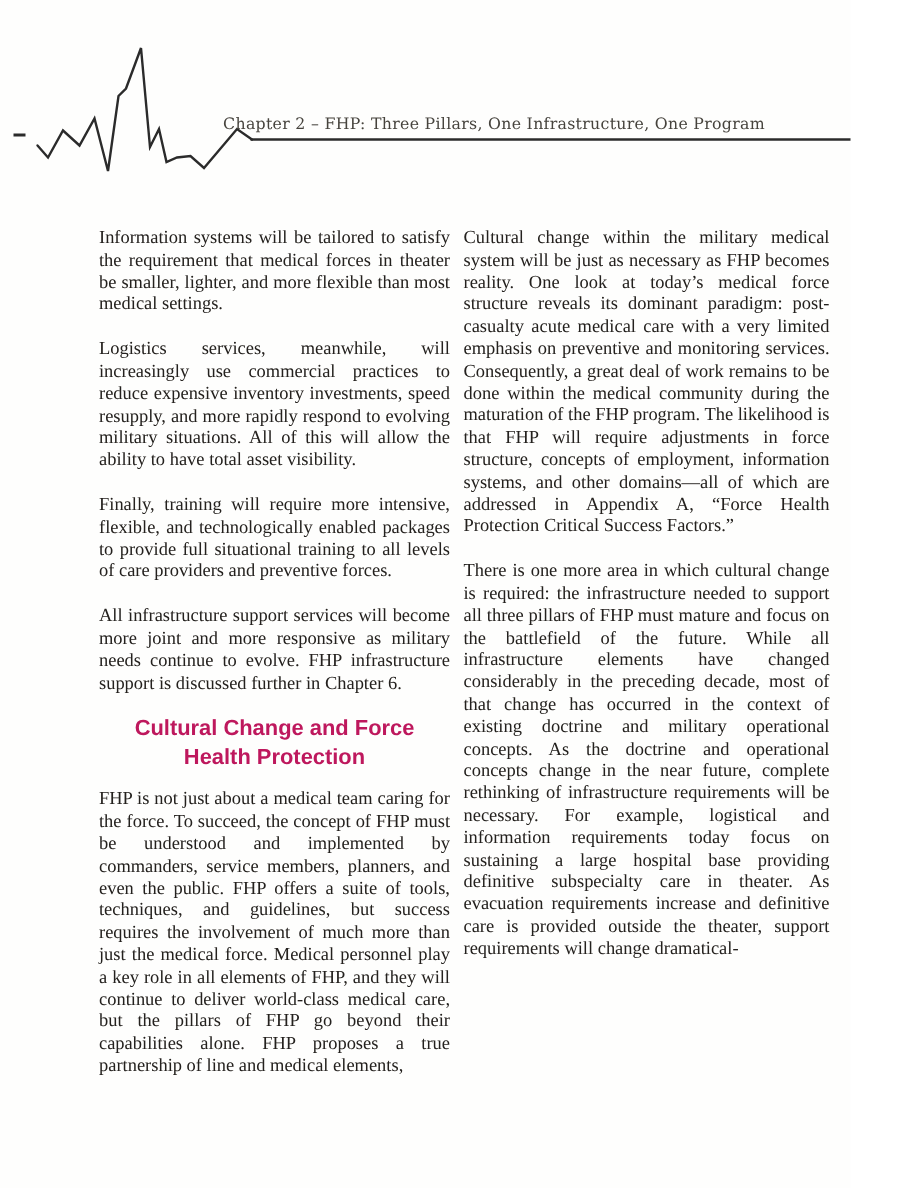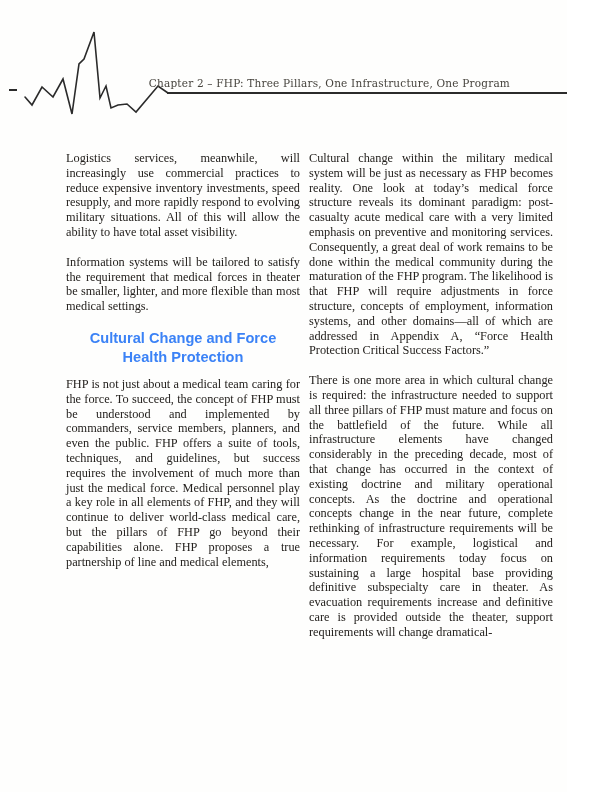--- a/index.html
+++ b/index.html
@@ -32,41 +32,43 @@
   }
   .col-left  { left:66px;  width:234px; }
   .col-right { left:309px; width:244px; }
   .col p { margin:0 0 15px 0; }
   .section-heading {
     font-family:"Liberation Sans", sans-serif;
     font-weight:bold;
     font-size:14.6px;
     line-height:19px;
     text-align:center;
-    color:#3b82f6;
+    color:#be185d;
     margin:13px 4px 10px 4px;
   }
   .italic { }
 </style>
 </head>
 <body>
 
 <div class="page">
 
   <svg class="header-art" width="611" height="130" viewBox="0 0 611 130">
     <line x1="9" y1="90" x2="17" y2="90" stroke="#2b2b2b" stroke-width="2"></line>
     <polyline points="25,97 32,105 42,87 53,97 63,79 72,114 79,64 84,59 94,32 100,98 106,86 111,108 118,105 127,104 136,112 158,86 168,93" fill="none" stroke="#2b2b2b" stroke-width="1.6" stroke-linejoin="miter" stroke-linecap="round"></polyline>
     <line x1="167" y1="93" x2="601" y2="93" stroke="#2b2b2b" stroke-width="1.8"></line>
   </svg>
 
   <div class="chapter-header">Chapter 2 – FHP: Three Pillars, One Infrastructure, One Program</div>
 
   <div class="col col-left">
+    <p>Information systems will be tailored to satisfy the requirement that medical forces in theater be smaller, lighter, and more flexible than most medical settings.</p>
     <p>Logistics services, meanwhile, will increasingly use commercial practices to reduce expensive inventory investments, speed resupply, and more rapidly respond to evolving military situations. All of this will allow the ability to have total asset visibility.</p>
-    <p>Information systems will be tailored to satisfy the requirement that medical forces in theater be smaller, lighter, and more flexible than most medical settings.</p>
+    <p>Finally, training will require more intensive, flexible, and technologically enabled packages to provide full situational training to all levels of care providers and preventive forces.</p>
+    <p>All infrastructure support services will become more joint and more responsive as military needs continue to evolve. FHP infrastructure support is discussed further in Chapter 6.</p>
     <h2 class="section-heading">Cultural Change and Force Health Protection</h2>
     <p><span>FHP is not just about a medical team caring for the force. To succeed, the concept of FHP must be understood and implemented by commanders, service members, planners, and even the public. FHP offers a suite of tools, techniques, and guidelines, but success requires the involvement of </span><span class="italic">much</span><span> more than just the medical force. Medical personnel play a key role in all elements of FHP, and they will continue to deliver world-class medical care, but the pillars of FHP go beyond their capabilities alone. FHP proposes a true partnership of line and medical elements,</span></p>
   </div>
 
   <div class="col col-right">
     <p>Cultural change within the military medical system will be just as necessary as FHP becomes reality. One look at today’s medical force structure reveals its dominant paradigm: post-casualty acute medical care with a very limited emphasis on preventive and monitoring services. Consequently, a great deal of work remains to be done within the medical community during the maturation of the FHP program. The likelihood is that FHP will require adjustments in force structure, concepts of employment, information systems, and other domains—all of which are addressed in Appendix A, “Force Health Protection Critical Success Factors.”</p>
     <p>There is one more area in which cultural change is required: the infrastructure needed to support all three pillars of FHP must mature and focus on the battlefield of the future. While all infrastructure elements have changed considerably in the preceding decade, most of that change has occurred in the context of existing doctrine and military operational concepts. As the doctrine and operational concepts change in the near future, complete rethinking of infrastructure requirements will be necessary. For example, logistical and information requirements today focus on sustaining a large hospital base providing definitive subspecialty care in theater. As evacuation requirements increase and definitive care is provided outside the theater, support requirements will change dramatical-</p>
   </div>
 
 </div>

